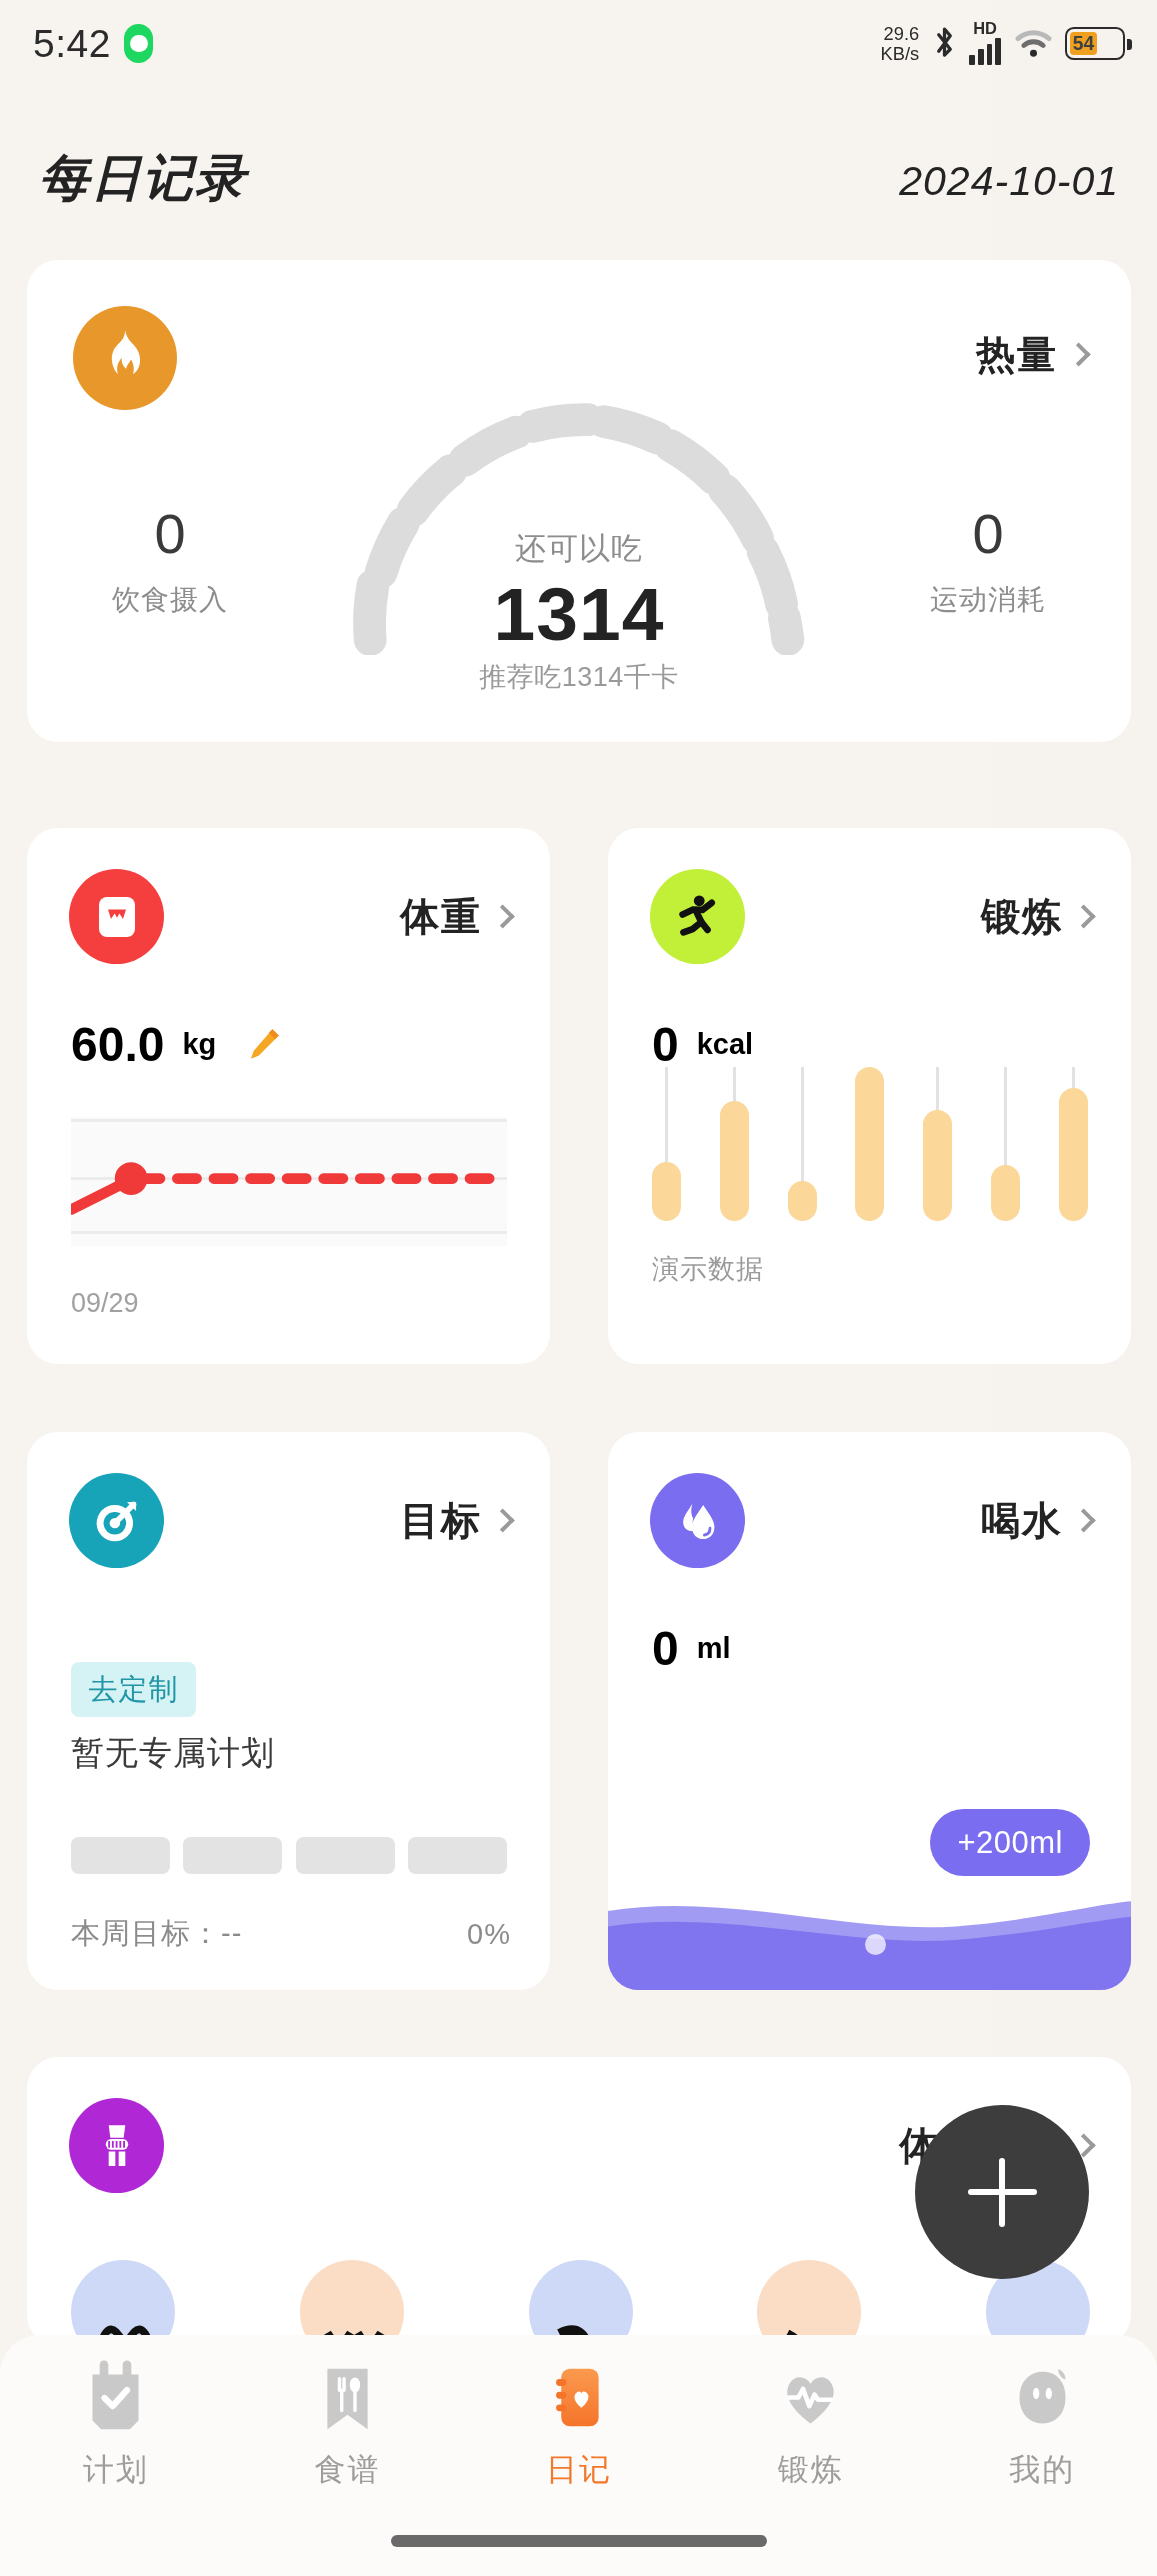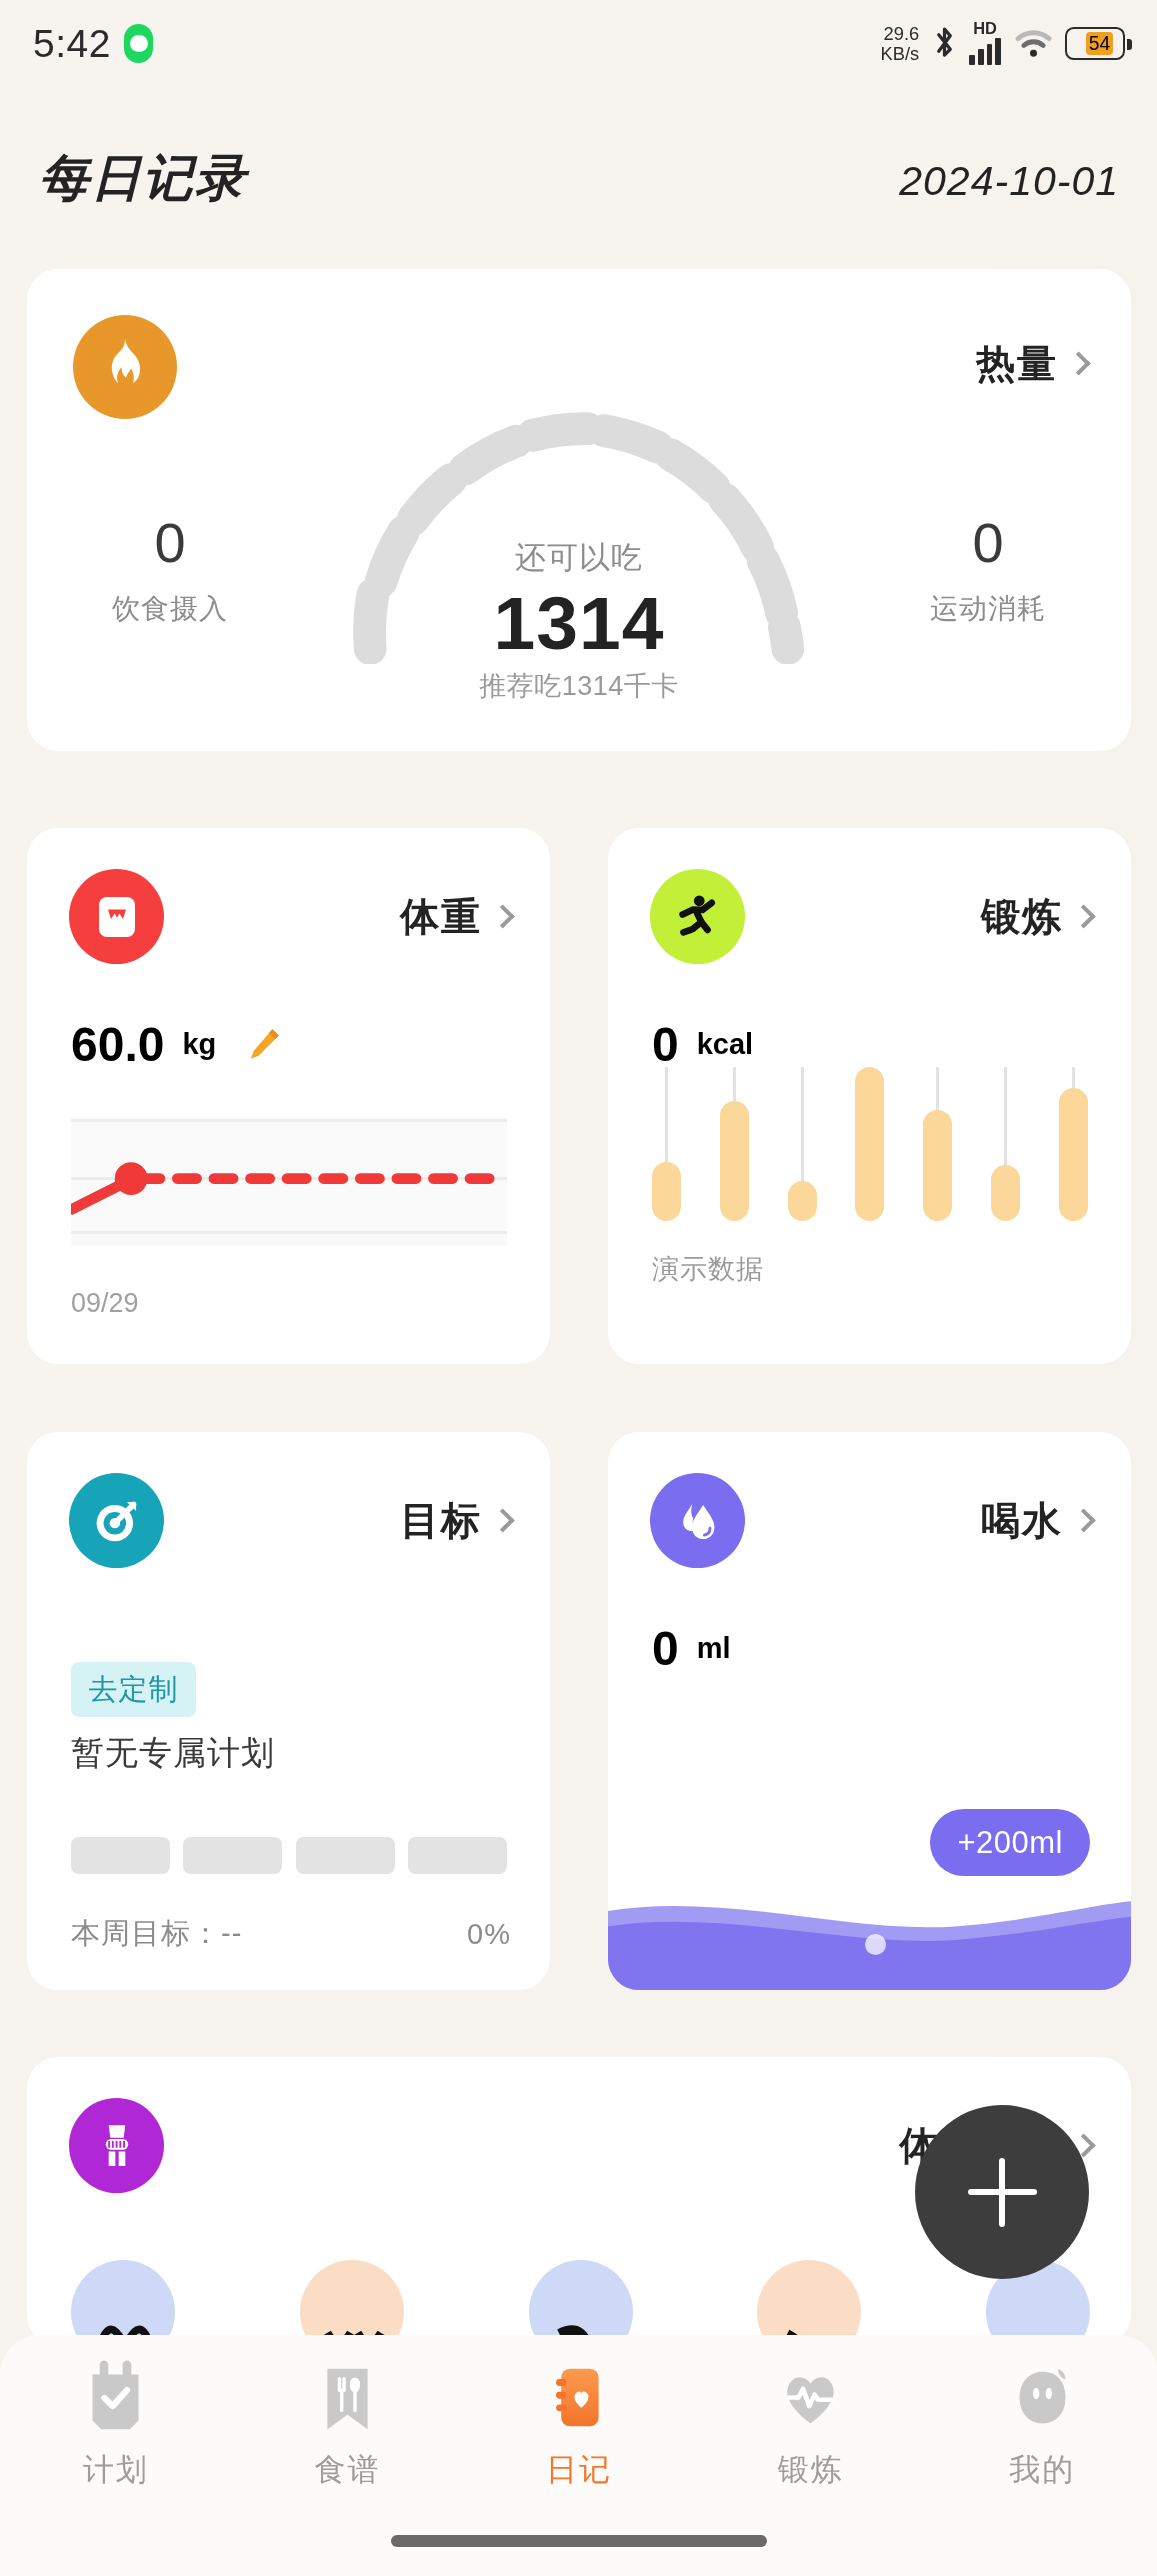--- a/index.html
+++ b/index.html
@@ -37,21 +37,21 @@
     width: 60px; height: 33px; border: 2.9px solid #2b2b2b; border-radius: 8.7px;
     position: relative; display: flex; align-items: center; padding: 2.9px;
   }
   .battery:after {
     content:''; position:absolute; right:-8.7px; top:9.6px; width:4.8px; height:11.6px;
     background:#2b2b2b; border-radius:0 2.9px 2.9px 0;
   }
   .battery .lvl {
     height:100%; background:#f0a020; border-radius:3.9px;
     display:flex; align-items:center; justify-content:center;
-    color:#000000; font-size:19.3px; font-weight:normal; width: 80%; margin-left: 16px;
+    color:#404040; font-size:19.3px; font-weight:bold; width: 80%;
   }
 
   
   .header {
     position: absolute; top: 145px; left: 0; width: 1158px;
     display: flex; align-items: baseline; justify-content: space-between;
     padding: 0 39px;
     font-style: italic;
   }
   .page-title { font-size: 50px; font-weight: bold; color: #232323; letter-spacing: 1.9px; }
@@ -59,21 +59,21 @@
 
   
   .card { background: #fff; border-radius: 31px; position: absolute; }
   .circ-icon { border-radius: 50%; display:flex; align-items:center; justify-content:center; }
   .card-title { display:flex; align-items:center; gap: 11.6px; }
   .card-title .t { font-size: 39px; font-weight: bold; color: #232323; letter-spacing: 1.9px; }
   .chev { width: 17.4px; height: 17.4px; border-right: 4.8px solid #9a9a9a; border-top: 4.8px solid #9a9a9a;
           transform: rotate(45deg); display:inline-block; }
 
   
-  #calorie-card { top: 269px; left: 27px; width: 1104px; height: 482px; }
+  #calorie-card { top: 260px; left: 27px; width: 1104px; height: 482px; }
   .flame-circle { position:absolute; top: 46px; left: 46px; width: 104px; height: 104px; background:#e8982a; }
   #cal-title { position: absolute; top: 68px; right: 44px; }
   .gauge-wrap { position:absolute; top: 96px; left: 50%; transform: translateX(-50%); width: 521px; height: 299px; }
   .gauge-center { position:absolute; top: 172px; left: 0; width: 521px; text-align:center; }
   .gauge-label { font-size: 31px; color: #8d8d8d; letter-spacing: 1px; }
   .gauge-value { font-size: 75px; font-weight: bold; color: #232323; line-height: 1.18; letter-spacing: 1px; }
   .gauge-sub { font-size: 27px; color: #9a9a9a; letter-spacing: 0.5px; }
   .side-stat { position:absolute; text-align:center; width: 212px; }
   .side-stat .v { font-size: 56px; color: #3a3a3a; }
   .side-stat .l { font-size: 28px; color: #8d8d8d; margin-top: 15.4px; letter-spacing: 1px; }

